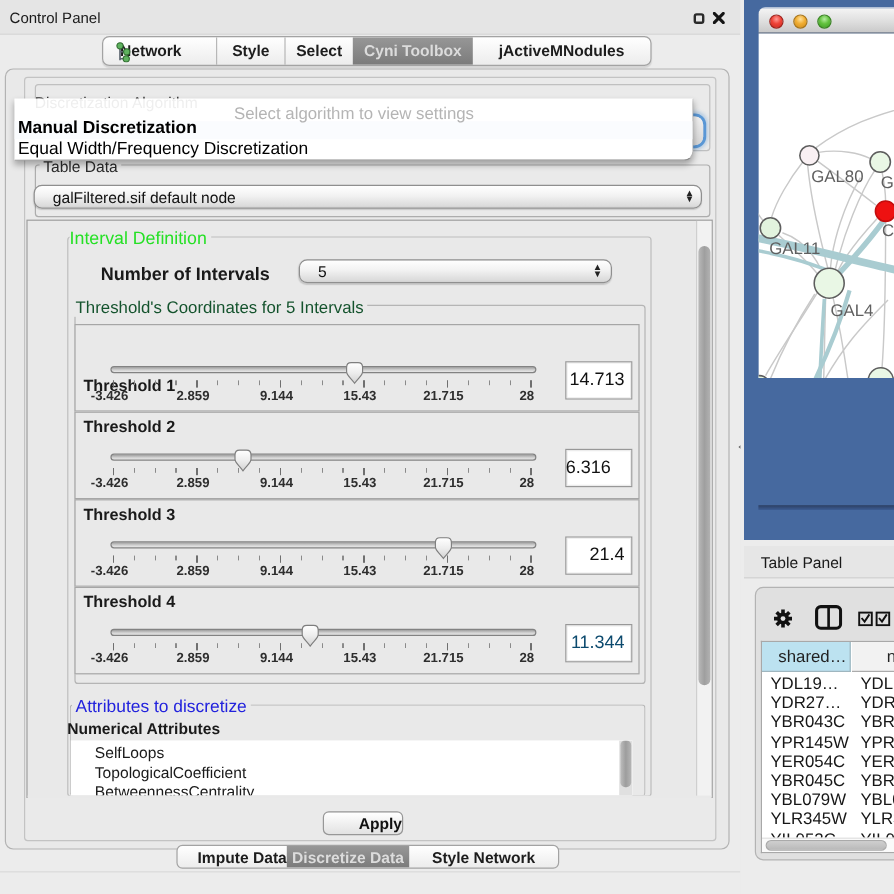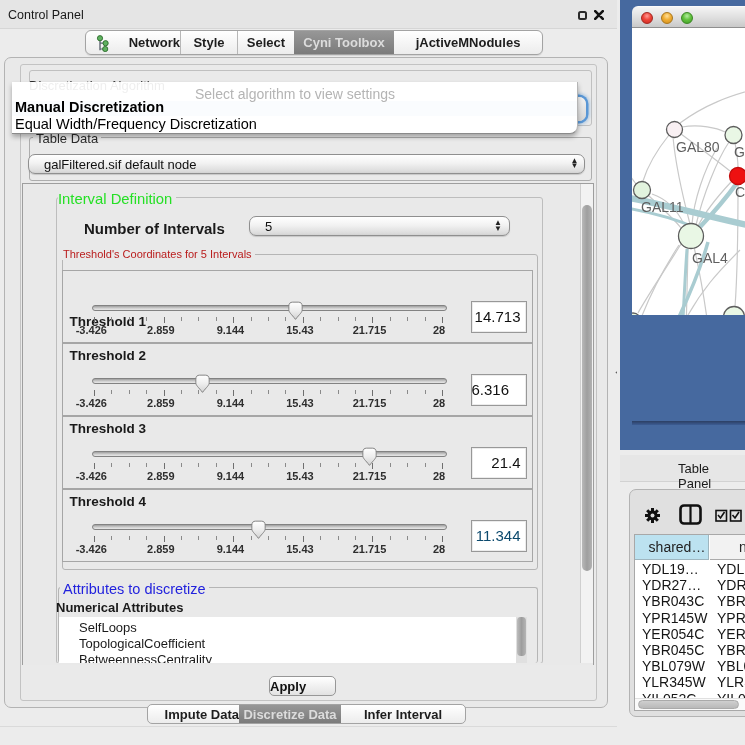--- a/index.html
+++ b/index.html
@@ -30,21 +30,21 @@
 <svg class="abs" style="left:594px; top:10px;" width="10" height="10" viewBox="0 0 10 10">
     <path d="M1.2 1.2 L8.8 8.8 M8.8 1.2 L1.2 8.8" stroke="#141414" stroke-width="2.6" stroke-linecap="round"></path>
   </svg>
 
 <div class="abs" style="left:4px; top:57px; width:604px; height:651px; background:#e9e9e9; border:1px solid #b3b3b3; border-radius:7px;"></div>
 <svg class="abs" style="left:614.5px; top:369px;" width="6" height="7" viewBox="0 0 6 7">
     <path d="M5 0.8 L1.5 3.5 L5 6.2" fill="none" stroke="#5e5e5e" stroke-width="1.4"></path>
   </svg>
 
 <div class="abs" style="left:85px; top:30px; height:25px; border:1px solid #a3a3a3; border-radius:6px; background:linear-gradient(#ffffff,#ececec); overflow:hidden; white-space:nowrap; box-shadow:0 1px 1px rgba(0,0,0,0.1);">
-  <span class="tabseg" style="width:94px; text-align:right; padding:0 0 16px 14px; position:relative;">
+  <span class="tabseg" style="width:94px; text-align:left; padding:0 0 16px 14px; position:relative;">
     <svg class="abs" style="left:10px; top:4px;" width="14" height="17" viewBox="0 0 14 17">
       <line x1="4" y1="3.5" x2="4" y2="15.2" stroke="#5d6670" stroke-width="1.4"></line>
       <line x1="4" y1="8.2" x2="9.5" y2="8.2" stroke="#5d6670" stroke-width="1.2"></line>
       <line x1="4" y1="14" x2="9" y2="14" stroke="#5d6670" stroke-width="1.2"></line>
       <circle cx="4" cy="3.2" r="2.6" fill="#5fb25f" stroke="#2e6b2e" stroke-width="0.9"></circle>
       <circle cx="9.6" cy="8.2" r="2.6" fill="#5fb25f" stroke="#2e6b2e" stroke-width="0.9"></circle>
       <circle cx="9.2" cy="14" r="2.6" fill="#5fb25f" stroke="#2e6b2e" stroke-width="0.9"></circle>
     </svg>Network</span><span style="display:inline-block;width:1px;height:25px;background:#b7b7b7;vertical-align:top;"></span><span class="tabseg" style="width:56px; text-align:center; padding:0;">Style</span><span style="display:inline-block;width:1px;height:25px;background:#b7b7b7;vertical-align:top;"></span><span class="tabseg" style="width:56px; text-align:center; padding:0;">Select</span><span class="tabseg" style="width:100px; text-align:center; padding:0; background:linear-gradient(#979797,#7b7b7b); color:#dcdcdc;">Cyni Toolbox</span><span class="tabseg" style="width:148px; text-align:center; padding:0;">jActiveMNodules</span>
 </div>
 
@@ -79,21 +79,21 @@
 <div class="groupbox" style="left:56px; top:197px; width:487px; height:467px; border-color:#bdbdbd;"></div>
 <div class="grouptitle" style="left:58px; top:191px; color:#25e025; background:#e9e9e9; font-size:14.8px; padding:0 4px 0 0;">Interval Definition</div>
 
 <div class="abs bold" style="left:84px; top:220px; font-size:15px; color:#1a1a1a;">Number of Intervals</div>
 <div class="combo" style="left:249px; top:216px; width:261px; height:20px; border-radius:7px;">
   <div class="txt" style="line-height:19px; left:15px;">5</div>
   <div class="arrows" style="right:6px; top:3px; font-size:8px; line-height:5.5px;">▲<br>▼</div>
 </div>
 
 <div class="groupbox" style="left:62px; top:254px; width:476px; height:316px; border-color:#b5b5b5;"></div>
-<div class="grouptitle" style="left:60px; top:247.5px; color:#b91c1c; background:#e9e9e9; font-size:11px;">Threshold's Coordinates for 5 Intervals</div>
+<div class="grouptitle" style="left:60px; top:247.5px; color:#14532d; background:#e9e9e9; font-size:14px;">Threshold's Coordinates for 5 Intervals</div>
 
 <div class="abs" style="left:61.5px; top:269.5px; width:471.5px; height:73px; background:#e9e9e9; border:1px solid #a6a6a6;">
     <div class="abs bold" style="left:7px; top:4.5px; font-size:13.5px; color:#1a1a1a;margin-top:39px;">Threshold 1</div>
     <div class="abs" style="left:29px; top:34.5px; width:355px; height:6px; border:1px solid #828282; border-radius:3.5px; background:linear-gradient(#9e9e9e,#cfcfcf 55%,#e8e8e8);"></div>
     <div class="abs" style="left:31.5px; top:46px; width:350px; height:4px; background:repeating-linear-gradient(90deg,#8a8a8a 0,#8a8a8a 1px,transparent 1px,transparent 17.4px);"></div>
     <div class="abs" style="left:31.5px; top:46px; width:350px; height:6px; background:repeating-linear-gradient(90deg,#6f6f6f 0,#6f6f6f 1px,transparent 1px,transparent 69.6px);"></div>
     <div class="abs" style="left:-6.2px; top:53px; width:70px; text-align:center; font-size:11px; font-weight:bold; color:#2e2e2e;">-3.426</div>
     <div class="abs" style="left:63.3px; top:53px; width:70px; text-align:center; font-size:11px; font-weight:bold; color:#2e2e2e;">2.859</div>
     <div class="abs" style="left:132.9px; top:53px; width:70px; text-align:center; font-size:11px; font-weight:bold; color:#2e2e2e;">9.144</div>
     <div class="abs" style="left:202.4px; top:53px; width:70px; text-align:center; font-size:11px; font-weight:bold; color:#2e2e2e;">15.43</div>
@@ -168,24 +168,24 @@
 <div class="abs" style="left:59px; top:617px; width:468px; height:46px; background:#ffffff; overflow:hidden;">
   <div class="abs f13" style="left:20px; top:3px;">SelfLoops</div>
   <div class="abs f13" style="left:20px; top:19px;">TopologicalCoefficient</div>
   <div class="abs f13" style="left:20px; top:35px;">BetweennessCentrality</div>
   <div class="abs" style="right:0; top:0; width:11px; height:46px; background:#e0e0e0;"></div>
   <div class="abs" style="right:1px; top:0; width:9px; height:39px; background:linear-gradient(90deg,#bdbdbd,#9d9d9d 50%,#b5b5b5); border-radius:4px;"></div>
 </div>
 
 <div class="abs" style="left:23px; top:663px; width:570px; height:2px; background:#e9e9e9;"></div>
 
-<div class="abs" style="left:269px; top:676px; width:67px; height:20px; border:1px solid #979797; border-radius:5px; background:linear-gradient(#ffffff,#e2e2e2); text-align:left; line-height:19px; font-size:13px; font-weight:bold; color:#111;">Apply</div>
+<div class="abs" style="left:269px; top:676px; width:67px; height:20px; border:1px solid #979797; border-radius:5px; background:linear-gradient(#ffffff,#e2e2e2); text-align:right; line-height:19px; font-size:13px; font-weight:bold; color:#111;">Apply</div>
 
 <div class="abs" style="left:147px; top:704px; height:20px; border:1px solid #a3a3a3; border-radius:5px; background:linear-gradient(#ffffff,#ececec); overflow:hidden; white-space:nowrap;">
-  <span class="tabseg" style="line-height:19px; width:91px; text-align:right; padding:0;">Impute Data</span><span class="tabseg" style="line-height:19px; width:102px; text-align:center; padding:0; background:linear-gradient(#979797,#7b7b7b); color:#dcdcdc;">Discretize Data</span><span class="tabseg" style="line-height:19px; width:124px; text-align:center; padding:0;">Infer Interval</span>
+  <span class="tabseg" style="line-height:19px; width:91px; text-align:right; padding:0;">Impute Data</span><span class="tabseg" style="line-height:19px; width:102px; text-align:center; padding:0; background:linear-gradient(#979797,#7b7b7b); color:#dcdcdc;">Discretize Data</span><span class="tabseg" style="line-height:19px; width:124px; text-align:center; padding:0;">Style Network</span>
 </div>
 
 <div class="abs" style="left:0; top:726px; width:617px; height:1px; background:#dadada;"></div>
 
 <div class="abs" style="left:617px; top:0; width:128px; height:745px; background:#ececec;"></div>
 <div class="abs" style="left:620px; top:0; width:125px; height:450px; background:#46699f;"></div>
 
 <div class="abs" style="left:632px; top:6px; width:113px; height:309px; border-radius:6px 0 0 0; overflow:hidden;text-decoration:underline;">
   <div class="abs" style="left:0; top:0; width:113px; height:22px; background:linear-gradient(#f4f4f4 0%,#dedede 55%,#c9c9c9 100%); border-bottom:1px solid #8f8f8f; border-top:1px solid #fafafa;"></div>
   <div class="abs" style="left:9px; top:5.5px; width:12px; height:12px; border-radius:50%; background:radial-gradient(circle at 50% 30%, #ff9a94 0%, #ee4338 45%, #c92b20 100%); border:1px solid #a02620;"></div>
@@ -250,21 +250,21 @@
         <text x="628" y="345">GCY1</text>
         <text x="734" y="344">H</text>
         <text x="685" y="406">HAP2</text>
       </g>
     </svg>
   </div>
 </div>
 <div class="abs" style="left:632px; top:421px; width:113px; height:4px; background:linear-gradient(#2c3f63,#3c5c93);"></div>
 
 <div class="abs" style="left:620px; top:455px; width:125px; height:27px; background:#e6e6e6; border-bottom:1px solid #d2d2d2;"></div>
-<div class="abs f13" style="left:634px; top:461px;margin-left:44px;">Table Panel</div>
+<div class="abs f13" style="left:634px; top:461px;">Table Panel</div>
 
 <div class="abs" style="left:629px; top:489px; width:124px; height:228px; background:#e0e0e0; border:1px solid #b3b3b3; border-radius:7px;">
 
   <svg class="abs" style="left:14px; top:17px;" width="17" height="17" viewBox="0 0 17 17">
     <g fill="#111111">
       <circle cx="8.5" cy="8.5" r="5"></circle>
       <g stroke="#111111" stroke-width="3">
         <line x1="8.5" y1="1" x2="8.5" y2="16"></line>
         <line x1="1" y1="8.5" x2="16" y2="8.5"></line>
         <line x1="3.2" y1="3.2" x2="13.8" y2="13.8"></line>

